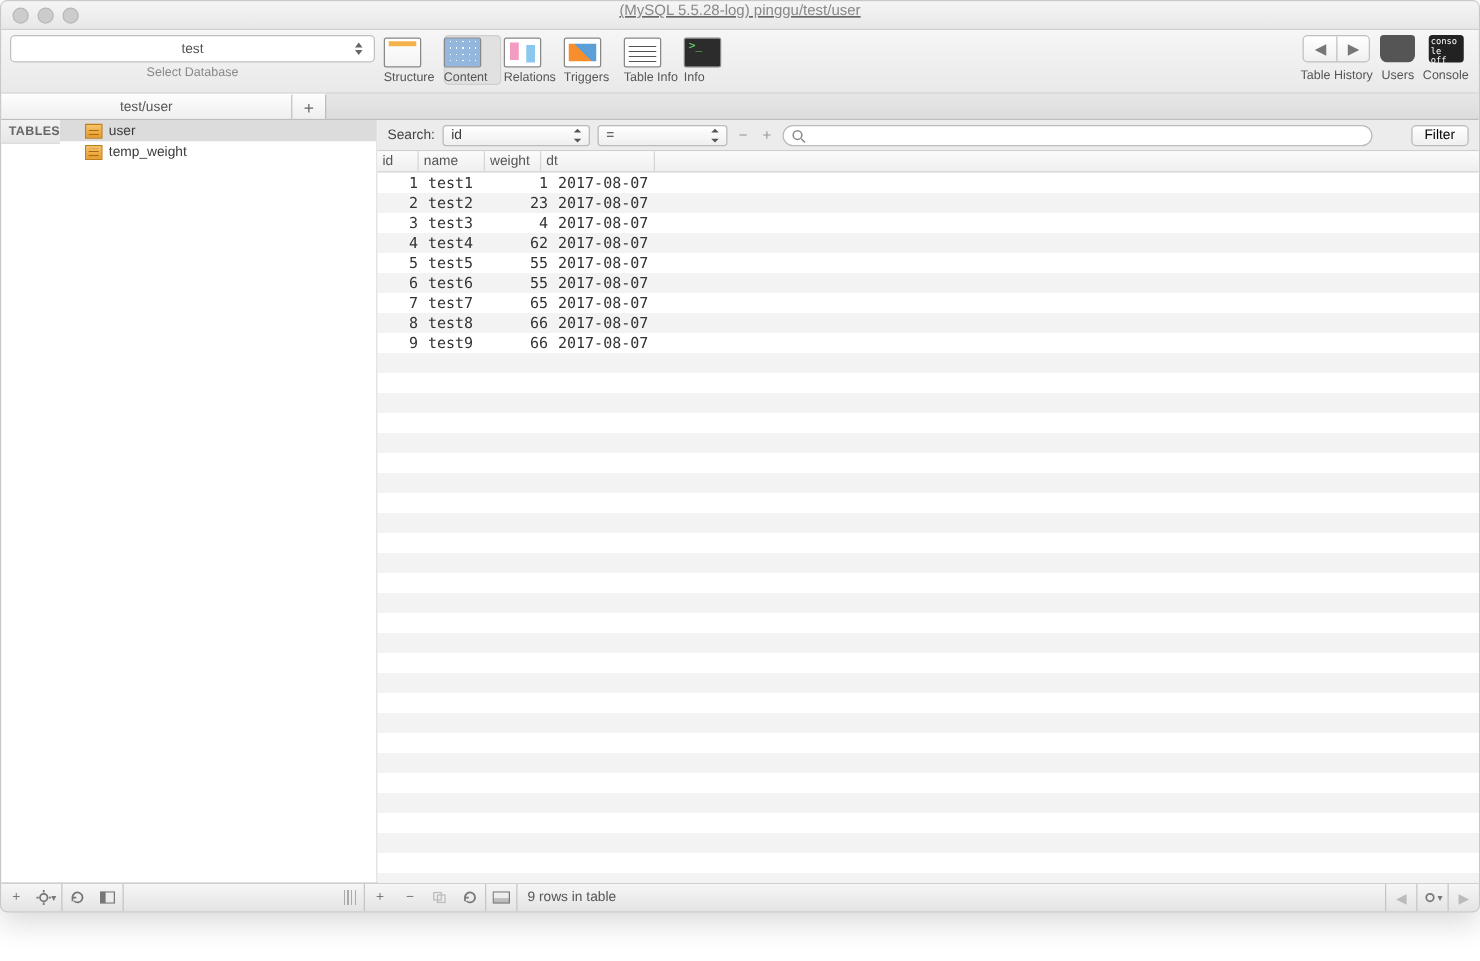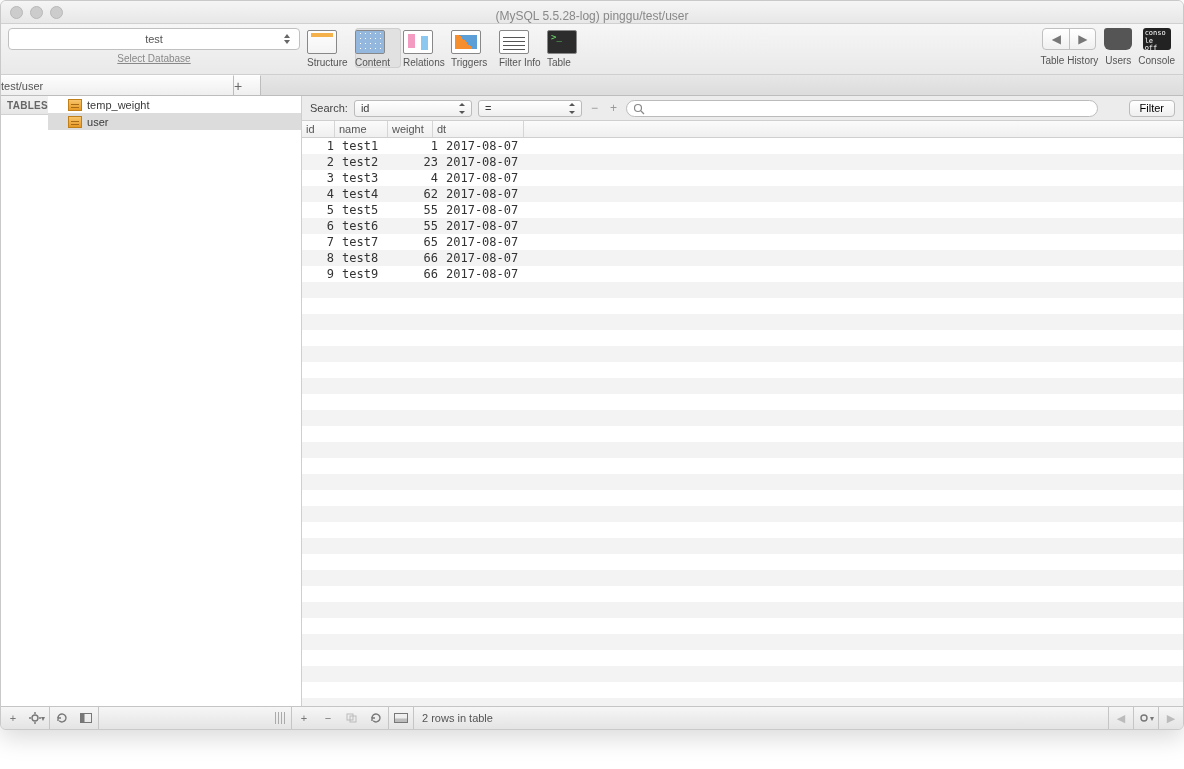--- a/index.html
+++ b/index.html
@@ -12,32 +12,32 @@
     --text:#3a3a3a;
     --muted:#888;
     --title:#888;
     --tbbg:#fdfdfd;
   }
   html,body{height:100%;}
   body{margin:0;font:11px -apple-system, "Helvetica Neue", Arial, sans-serif;color:var(--text);background:#fff;display:flex;justify-content:center;}
   .wrap{width:1184px;height:728px;background:var(--bg);border:1px solid #c9c9c9;border-radius:6px;overflow:hidden;box-shadow:0 8px 24px rgba(0,0,0,.15);display:flex;flex-direction:column;position:relative;}
 
   
-  .titlebar{height:22px;position:relative;display:flex;align-items:flex-end;background:linear-gradient(#f5f5f5,#e7e7e7);border-bottom:1px solid #d0d0d0;}
+  .titlebar{height:22px;position:relative;display:flex;align-items:flex-start;background:linear-gradient(#f5f5f5,#e7e7e7);border-bottom:1px solid #d0d0d0;text-decoration:underline;}
   .traffic{display:flex;gap:7px;position:absolute;left:9px;top:5px;}
   .dot{width:11px;height:11px;border-radius:50%;background:#ccc;border:1px solid #b8b8b8;}
   .title{width:100%;text-align:center;font-size:12px;color:var(--title);}
 
   
   .toolbar{height:46px;background:linear-gradient(#f6f6f6,#e9e9e9);border-bottom:1px solid #cfcfcf;display:flex;align-items:flex-start;padding:4px 8px 0;}
   .db-select{width:290px;height:20px;background:#fff;border:1px solid #c0c0c0;border-radius:4px;display:flex;align-items:center;justify-content:center;position:relative;color:#555;}
   .db-select::after{content:"";position:absolute;right:9px;top:5px;width:0;height:0;border-left:3px solid transparent;border-right:3px solid transparent;border-bottom:4px solid #666;}
   .db-select::before{content:"";position:absolute;right:9px;bottom:5px;width:0;height:0;border-left:3px solid transparent;border-right:3px solid transparent;border-top:4px solid #666;}
   .db-col{display:flex;flex-direction:column;align-items:center;gap:3px;width:290px;}
-  .db-caption{font-size:10px;color:var(--muted);text-decoration:underline;}
+  .db-caption{font-size:10px;color:var(--muted);}
 
   .tb-buttons{display:flex;margin-left:8px;gap:2px;}
   .tb-btn{width:46px;display:flex;flex-direction:column;align-items:flex-start;border-radius:4px;padding-top:2px;}
   .tb-btn.active{background:#e1e1e1;box-shadow:inset 0 0 0 1px #cfcfcf;}
   .tb-icon{width:28px;height:22px;border:1px solid #888;border-radius:2px;background:#fff;position:relative;}
   .tb-label{font-size:10px;color:#555;margin-top:3px;}
 
   .ic-structure{background:linear-gradient(#fefefe,#f3f3f3);}
   .ic-structure::before{content:"";position:absolute;left:3px;top:2px;right:3px;height:4px;background:#f5b24c;}
   .ic-content{background:#fff;}
@@ -54,21 +54,21 @@
   .seg button{width:26px;height:20px;border:0;background:transparent;color:#777;font-size:12px;}
   .seg button+button{border-left:1px solid #c0c0c0;}
   .right-tools{display:flex;align-items:flex-start;gap:6px;}
   .tool-col{display:flex;flex-direction:column;align-items:center;}
   .tool-col .tb-label{margin-top:5px;}
   .ico-users{width:28px;height:22px;background:radial-gradient(circle at 30% 35%,#555 22%,transparent 23%),radial-gradient(circle at 65% 35%,#555 22%,transparent 23%),linear-gradient(#555,#555);border-radius:3px 3px 6px 6px;}
   .ico-console{width:28px;height:22px;background:#222;color:#fff;font:7px/1.1 monospace;padding:2px;box-sizing:border-box;border-radius:3px;text-align:left;}
 
   
   .tabstrip{height:20px;background:linear-gradient(#e7e7e7,#dcdcdc);border-bottom:1px solid #bdbdbd;display:flex;align-items:stretch;}
-  .tab{width:232px;background:linear-gradient(#fdfdfd,#efefef);border-right:1px solid #bdbdbd;display:flex;align-items:center;font-size:11px;color:#555;border-top:1px solid #fff;}
+  .tab{width:232px;background:linear-gradient(#fdfdfd,#efefef);border-right:1px solid #bdbdbd;display:flex;align-items:center;justify-content:center;font-size:11px;color:#555;border-top:1px solid #fff;}
   .tab.add{width:26px;color:#666;font-size:14px;}
 
   
   .main{flex:1;display:flex;min-height:0;}
   .sidebar{width:300px;background:#fff;border-right:1px solid #cfcfcf;display:flex;flex-direction:row;}
   .sb-header{height:18px;background:linear-gradient(#f2f2f2,#e6e6e6);border-bottom:1px solid #d2d2d2;font-size:10px;font-weight:600;color:#666;display:flex;align-items:center;padding-left:6px;letter-spacing:.3px;}
   .sb-list{flex:1;background:#fff;}
   .sb-item{height:17px;display:flex;align-items:center;padding-left:20px;gap:5px;}
   .sb-item.sel{background:var(--sel);}
   .ti{width:12px;height:10px;background:linear-gradient(#f7c46b,#e89a25);border:1px solid #c07f18;position:relative;}
@@ -146,25 +146,25 @@
       <div class="tb-btn">
         <div class="tb-icon ic-relations"></div>
         <div class="tb-label">Relations</div>
       </div>
       <div class="tb-btn">
         <div class="tb-icon ic-triggers"></div>
         <div class="tb-label">Triggers</div>
       </div>
       <div class="tb-btn">
         <div class="tb-icon ic-tableinfo"></div>
-        <div class="tb-label">Filter Info</div>
+        <div class="tb-label">Table Info</div>
       </div>
       <div class="tb-btn">
         <div class="tb-icon ic-query"></div>
-        <div class="tb-label">Table</div>
+        <div class="tb-label">Info</div>
       </div>
     </div>
 
     <div class="spacer"></div>
 
     <div class="right-tools">
       <div class="tool-col">
         <div class="seg">
           <button>◀</button>
           <button>▶</button>
@@ -190,27 +190,27 @@
     <div class="tab add">
         <span>+</span>
       </div>
   </div>
 
   <div class="main">
 
     <div class="sidebar">
       <div class="sb-header">TABLES</div>
       <div class="sb-list">
+        <div class="sb-item sel">
+          <div class="ti"></div>
+          <span>user</span>
+        </div>
         <div class="sb-item">
           <div class="ti"></div>
           <span>temp_weight</span>
-        </div>
-        <div class="sb-item sel">
-          <div class="ti"></div>
-          <span>user</span>
         </div>
       </div>
     </div>
 
     <div class="content">
       <div class="searchbar">
         <span class="lbl">Search:</span>
         <div class="sel-field">
             <span>id</span>
           </div>
@@ -373,21 +373,21 @@
       </div>
     </div>
     <div class="bb-sec divr" style="border-left:1px solid #c5c5c5;">
       <div class="bb-btn">
         <svg width="14" height="10">
             <rect x="0.5" y="0.5" width="13" height="9" fill="none" stroke="#777"></rect>
             <rect x="0.5" y="5.5" width="13" height="4" fill="#777" opacity=".4"></rect>
           </svg>
       </div>
     </div>
-    <div class="bb-sec bb-status">2 rows in table</div>
+    <div class="bb-sec bb-status">9 rows in table</div>
     <div class="bb-spacer"></div>
     <div class="bb-sec divr" style="border-left:1px solid #c5c5c5;">
       <div class="bb-btn" style="color:#bbb;">◀</div>
     </div>
     <div class="bb-sec divr">
       <div class="bb-btn">
         <svg width="12" height="12" viewBox="0 0 12 12">
             <circle cx="6" cy="6" r="3" fill="none" stroke="#777" stroke-width="1.4"></circle>
           </svg>
           <span style="font-size:8px;">▾</span>

